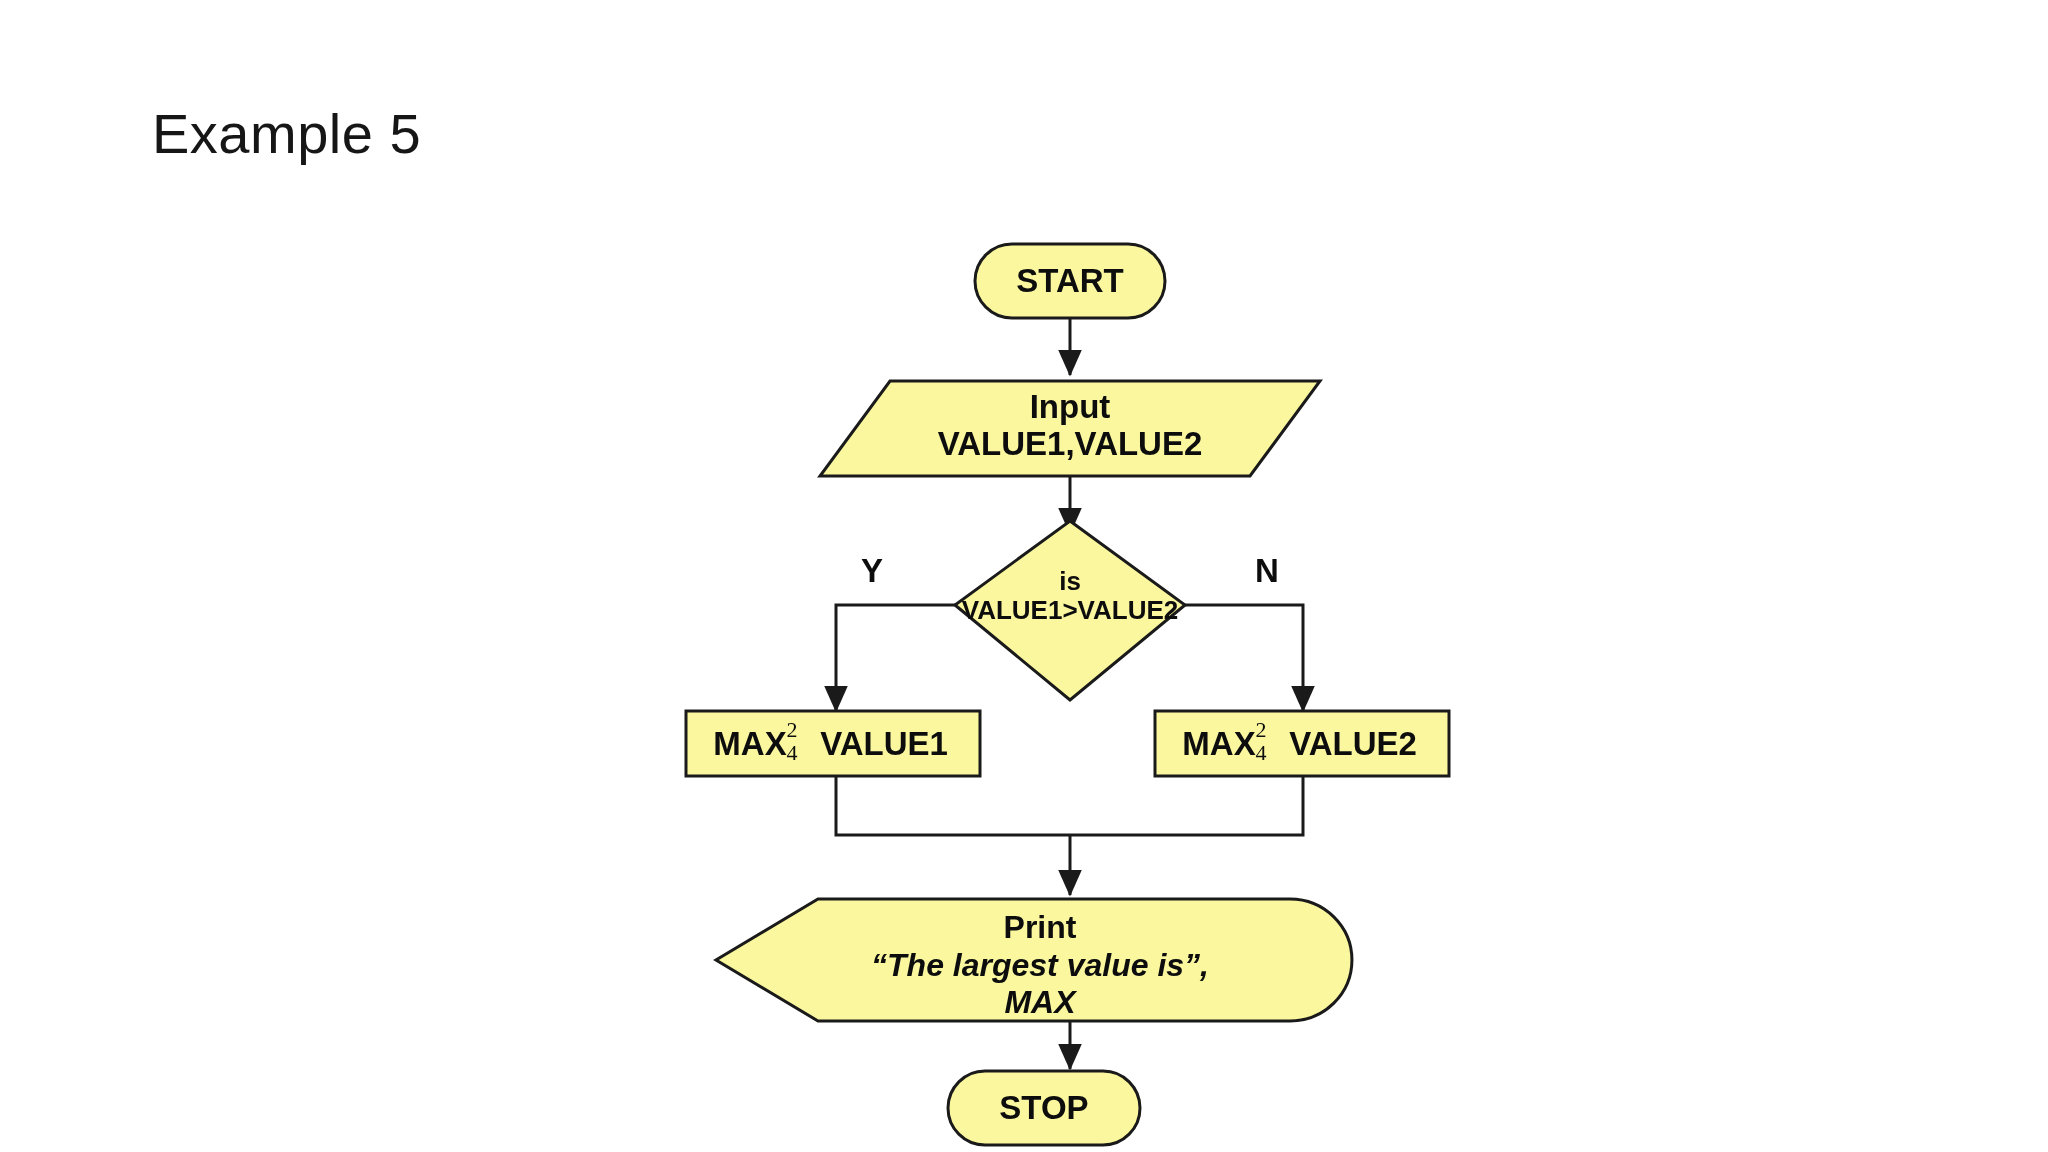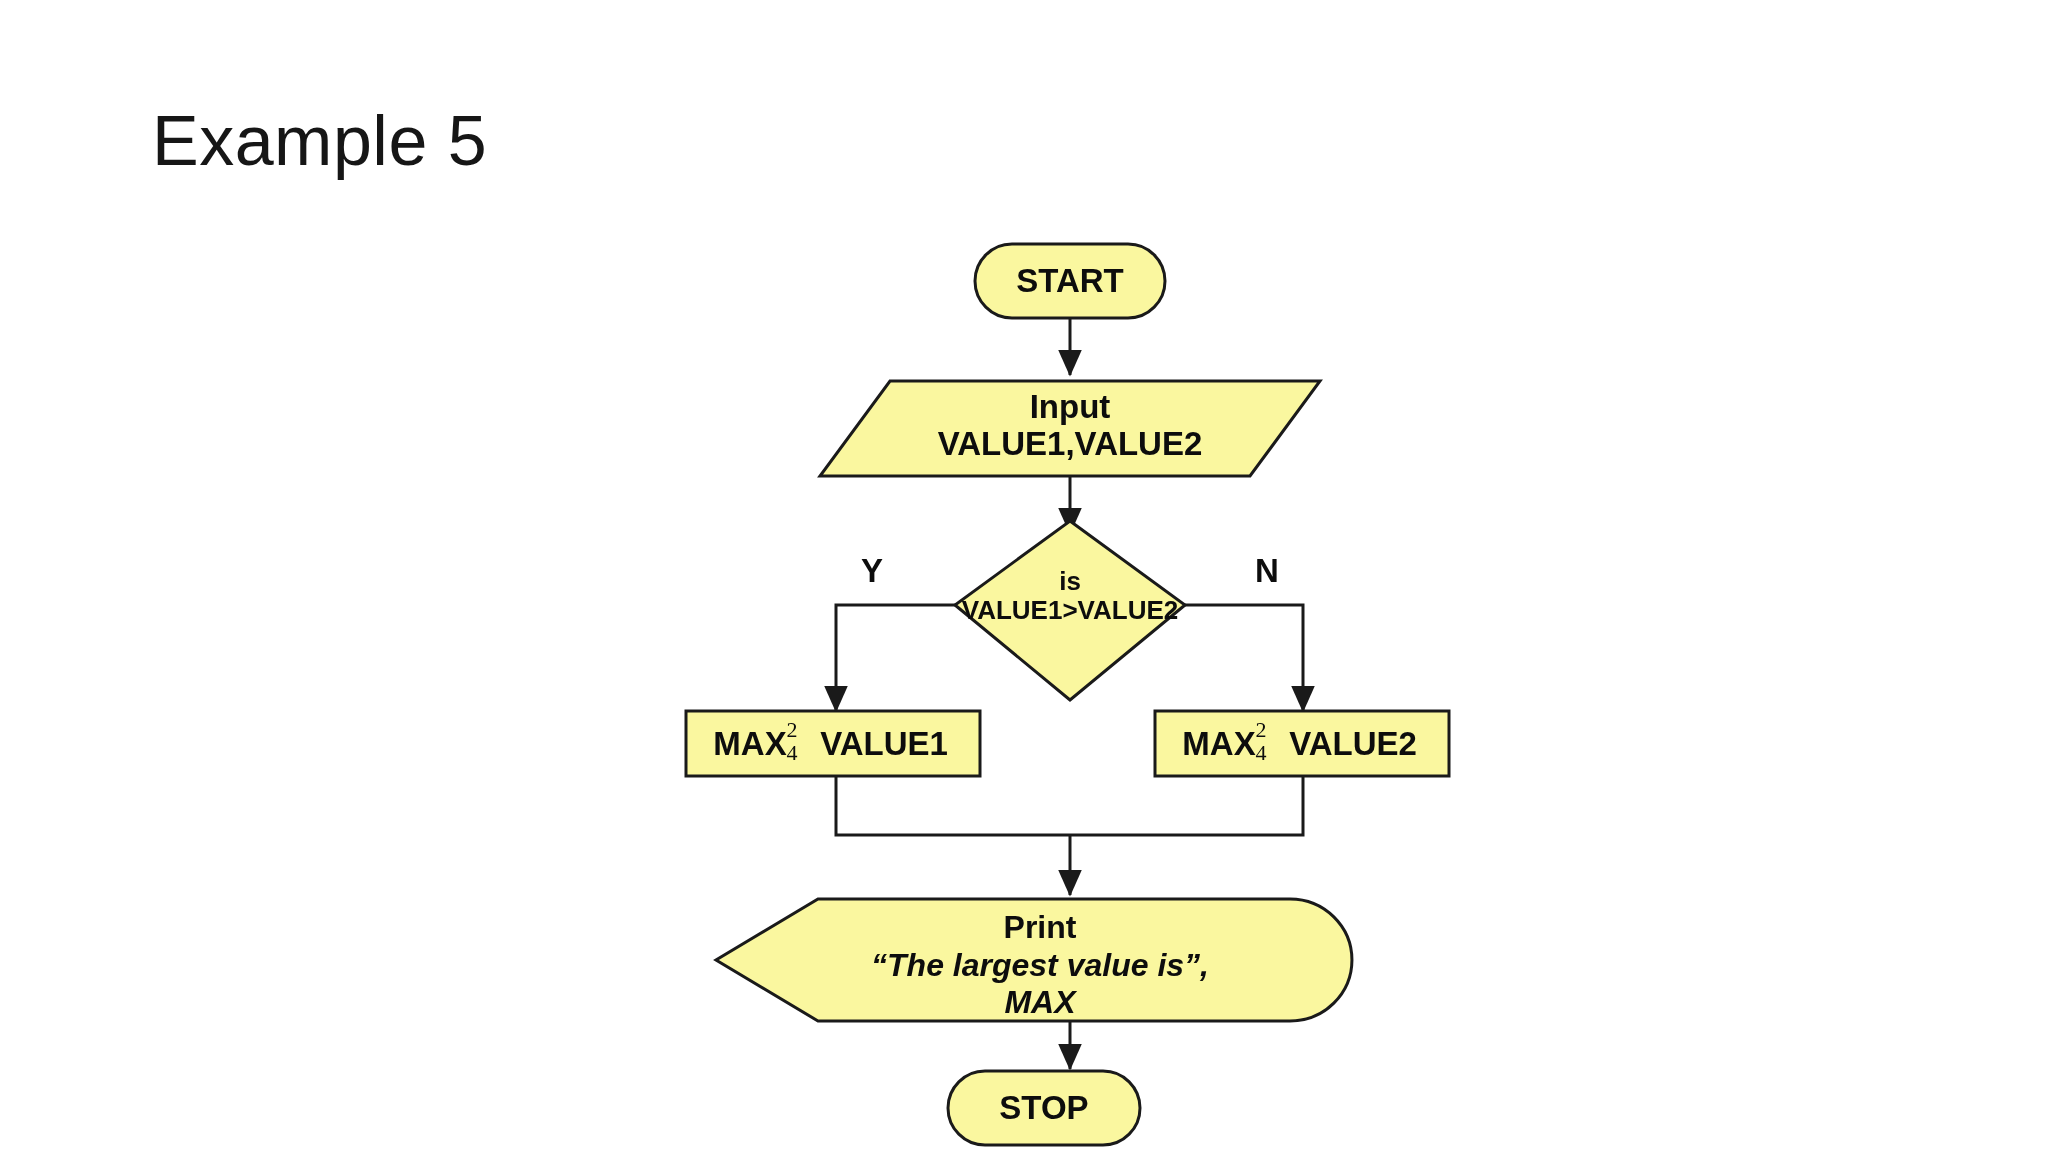--- a/index.html
+++ b/index.html
@@ -18,21 +18,21 @@
     width: 2048px;
     height: 1152px;
     background: #ffffff;
   }
   #slide-title {
     position: absolute;
     left: 152px;
     top: 106px;
     font-family: "Liberation Sans", sans-serif;
     font-weight: 300;
-    font-size: 70px;
+    font-size: 56px;
     line-height: 1.0;
     color: #161616;
     letter-spacing: 0.5px;
     white-space: nowrap;
   }
   #flow-canvas {
     position: absolute;
     left: 0;
     top: 0;
   }

